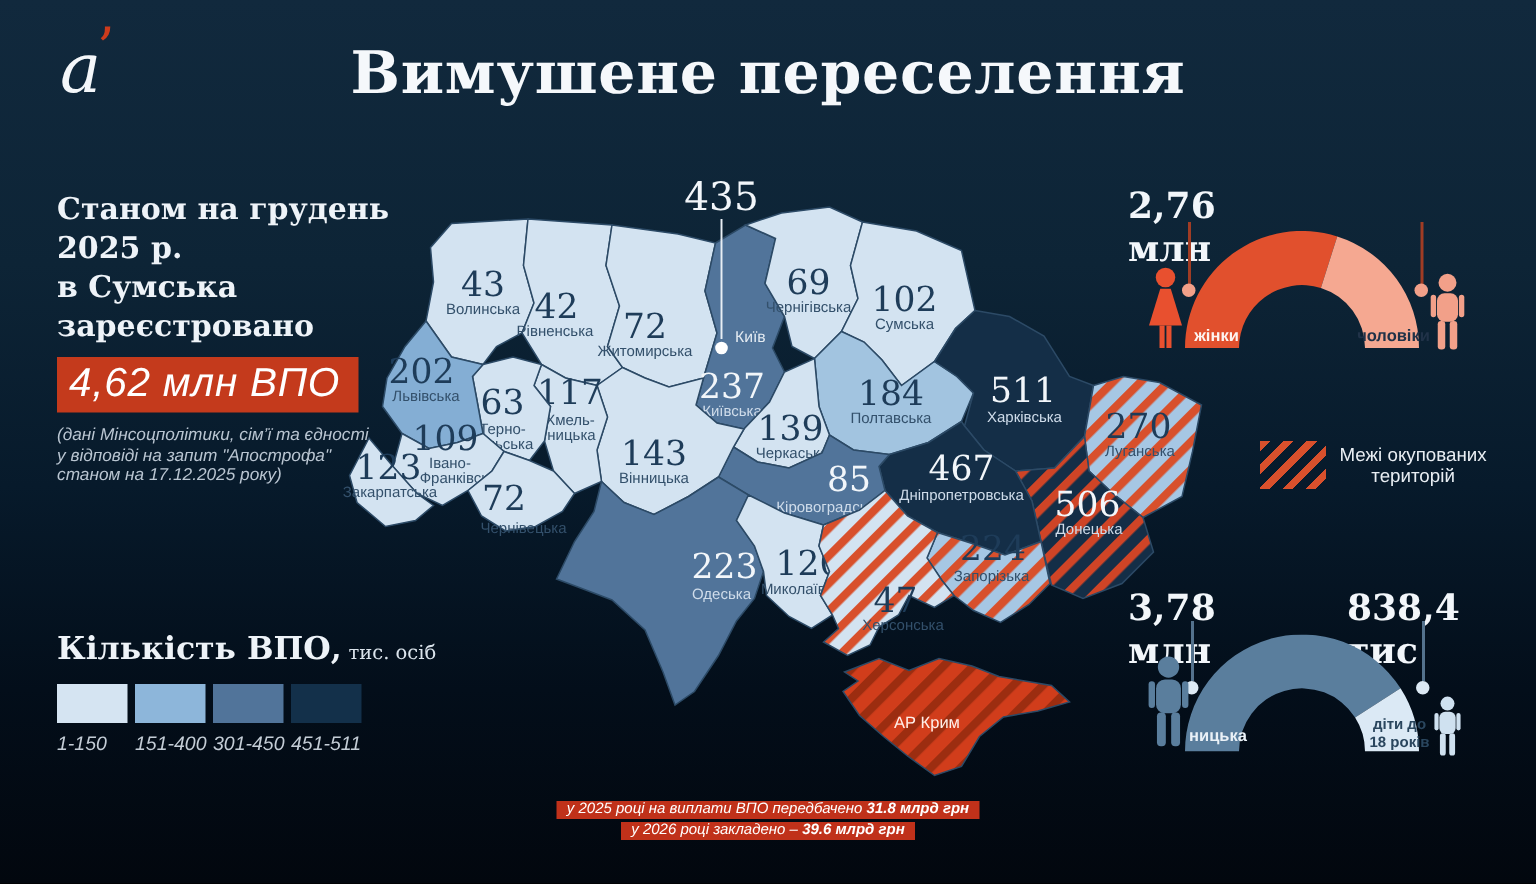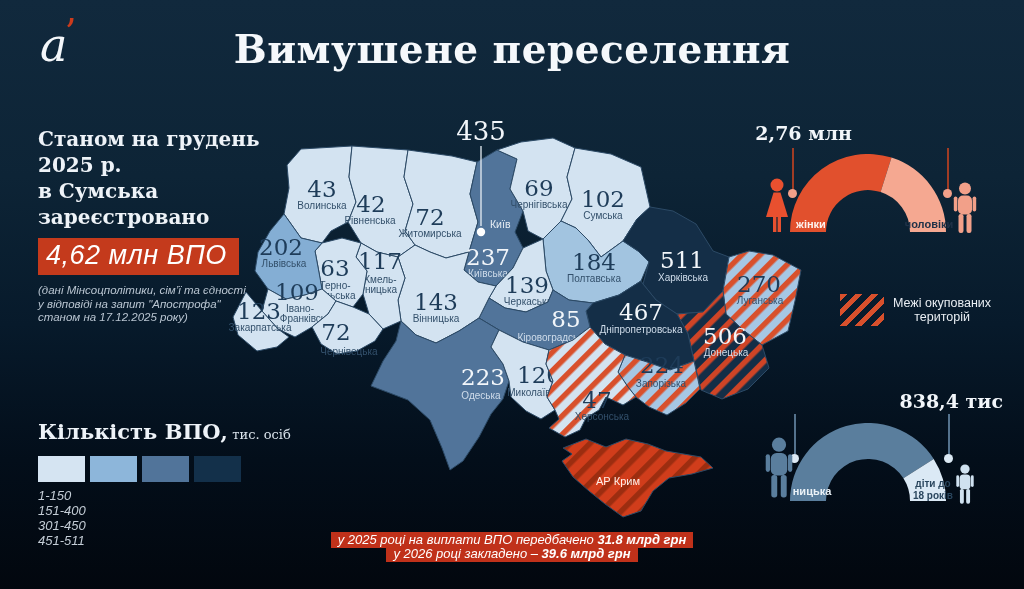--- a/index.html
+++ b/index.html
@@ -20,38 +20,38 @@
   .highlight{display:inline-block;margin-top:8px;background:#c43a1c;color:#fff;
     font-style:italic;font-size:27px;font-weight:400;padding:2px 12px 4px 8px;letter-spacing:.5px;}
   .note{margin-top:9px;font-style:italic;font-size:11.5px;line-height:13.5px;color:#b9c5d1;}
   
   .legend{left:38px;top:419px;}
   .lt-main{font-family:"DejaVu Serif",serif;font-weight:700;font-size:21px;color:#eef3f8;}
   .lt-unit{font-family:"DejaVu Serif",serif;font-size:13px;color:#dbe4ec;}
   .swatches{display:flex;margin-top:12px;}
   .sw{width:47px;height:26px;margin-right:5px;}
   .sw1{background:#d5e4f2;} .sw2{background:#8db6da;} .sw3{background:#51749a;} .sw4{background:#13304a;}
-  .ranges{display:flex;margin-top:6px;font-style:italic;font-size:13px;color:#c4cdd6;flex-direction:column;}
+  .ranges{display:flex;margin-top:6px;font-style:italic;font-size:13px;color:#c4cdd6;}
   .ranges span{width:52px;}
   
   .occ{left:840px;top:294px;display:flex;align-items:center;text-align:center;}
   .occ-swatch{width:44px;height:32px;
     background:repeating-linear-gradient(135deg,#d8502c 0 5px,rgba(0,0,0,0) 5px 11px);}
   .occ-text{margin-left:9px;font-size:12.5px;line-height:14px;color:#e9eef3;}
   
-  .gv{font-family:"DejaVu Serif",serif;font-weight:600;font-size:19px;color:#f2f6fa;text-align:right;}
+  .gv{font-family:"DejaVu Serif",serif;font-weight:600;font-size:24px;color:#f2f6fa;text-align:left;}
   .lead{width:2px;}
   .lead-red{background:#a03c24;} .lead-blue{background:#54728d;}
   .dot{width:9px;height:9px;border-radius:50%;}
   .dot-salmon{background:#f2a089;} .dot-light{background:#dce9f4;}
   .garc{display:block;}
   .gl{font-size:11px;font-weight:700;text-align:center;}
   .gl-w{color:#fdf4f1;} .gl-m{color:#203248;} .gl-a{color:#eaf1f7;} .gl-c{color:#2a465e;font-size:10px;line-height:11.5px;font-weight:700;}
   
-  .banner{left:0;right:0;text-align:center;font-style:italic;font-size:13px;line-height:14px;color:#fff;}
+  .banner{left:0;right:0;text-align:center;font-style:italic;font-size:10px;line-height:14px;color:#fff;}
   .bbg{background:#c0311a;padding:0 7px 1px 7px;}
   .bbg b{font-weight:700;}
   
   text{text-anchor:middle;}
   .num{font-family:"DejaVu Serif",serif;font-size:23px;}
   .numbig{font-family:"DejaVu Serif",serif;font-size:26px;fill:#f2f6fa;}
   .dk{fill:#1e3c59;} .wh{fill:#f2f6fa;}
   .rname{font-family:"Liberation Sans",sans-serif;font-size:10px;fill:#33506b;}
   .rnw{fill:#cfdcea;}
   .kyiv-lbl{font-family:"Liberation Sans",sans-serif;font-size:10.5px;fill:#e4ebf2;text-anchor:start;}
@@ -279,20 +279,21 @@
   </svg>
   <svg class="abs" style="left:949px;top:182px;" width="32" height="54" viewBox="0 0 32 54" fill="#f2a089">
     <circle cx="16" cy="6.5" r="6"></circle>
     <rect x="9" y="13.5" width="14" height="19" rx="5"></rect>
     <rect x="4.8" y="14.5" width="3.6" height="15" rx="1.8"></rect>
       <rect x="23.6" y="14.5" width="3.6" height="15" rx="1.8"></rect>
     <rect x="9.5" y="32" width="5" height="19" rx="2.2"></rect>
       <rect x="17.5" y="32" width="5" height="19" rx="2.2"></rect>
   </svg>
 
+  <div class="abs gv" style="left:752px;top:390px;width:100px;">3,78 млн</div>
   <div class="abs gv" style="left:898px;top:390px;width:105px;">838,4 тис</div>
   <div class="abs lead lead-blue" style="left:794px;top:414px;height:40px;"></div>
   <div class="abs lead lead-blue" style="left:948px;top:414px;height:40px;"></div>
   <div class="abs dot dot-light" style="left:790px;top:454px;"></div>
   <div class="abs dot dot-light" style="left:944px;top:454px;"></div>
   <svg class="abs garc" style="left:790px;top:423px;" width="156" height="78" viewBox="0 0 156 78">
     <path d="M0,78 A78,78 0 0 1 143.7,35.9 L113.4,55.3 A42,42 0 0 0 36,78 Z" fill="#5a7e9d"></path>
     <path d="M143.7,35.9 A78,78 0 0 1 156,78 L120,78 A42,42 0 0 0 113.4,55.3 Z" fill="#dbe9f5"></path>
   </svg>
   <div class="abs gl gl-a" style="left:782px;top:485px;width:60px;">ницька</div>

